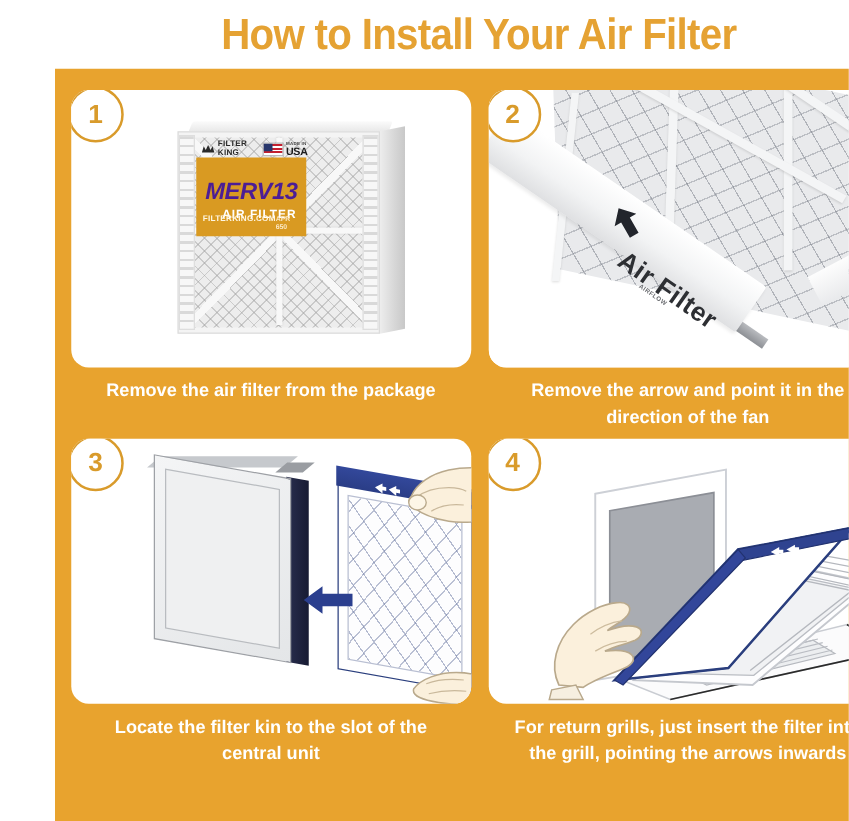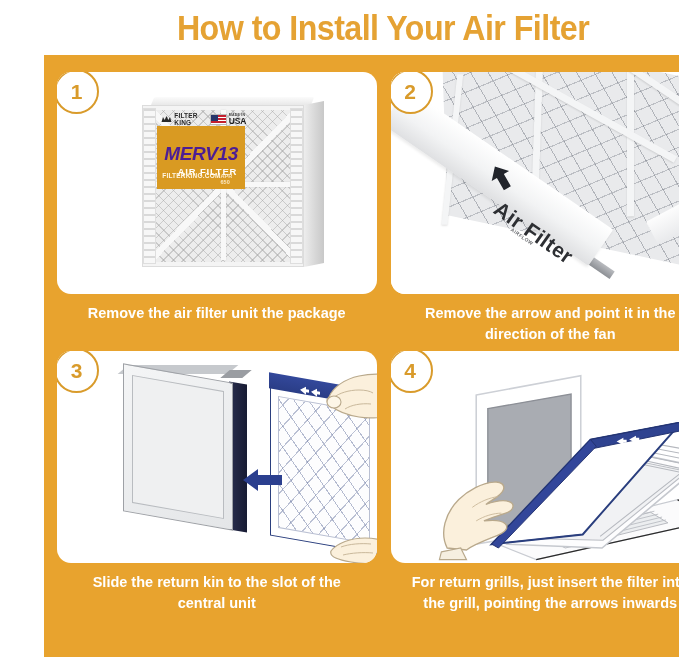--- a/index.html
+++ b/index.html
@@ -518,21 +518,21 @@
                 </div>
               </div>
             </div>
           </div>
         </div>
 
         <div class="badge">
           <span class="badge-num">1</span>
         </div>
       </div>
-      <div class="caption">Remove the air filter unit the package</div>
+      <div class="caption">Remove the air filter from the package</div>
     </div>
 
     <div class="step step-2">
       <div class="panel">
 
         <div class="p2-stage">
           <div class="p2-filter">
             <div class="p2-mesh"></div>
             <div class="p2-brace p2-b1"></div>
             <div class="p2-brace p2-b2"></div>
@@ -605,21 +605,21 @@
               <path d="M12 12 C20 9 32 8 42 9" fill="none" stroke="#c9b89b" stroke-width="1"></path>
               <path d="M14 20 C22 18 34 17 44 18" fill="none" stroke="#c9b89b" stroke-width="1"></path>
             </svg>
           </div>
         </div>
 
         <div class="badge">
           <span class="badge-num">3</span>
         </div>
       </div>
-      <div class="caption">Slide the return kin to the slot of the central unit</div>
+      <div class="caption">Locate the filter kin to the slot of the central unit</div>
     </div>
 
     <div class="step step-4">
       <div class="panel">
 
         <div class="p4-stage">
           <svg width="100%" height="100%" viewBox="0 0 330 212" preserveAspectRatio="xMidYMid meet">
 
             <g>
               <path d="M88 42 L196 22 L196 178 L88 196 Z" fill="#ffffff" stroke="#cdd0d6" stroke-width="1.6"></path>

